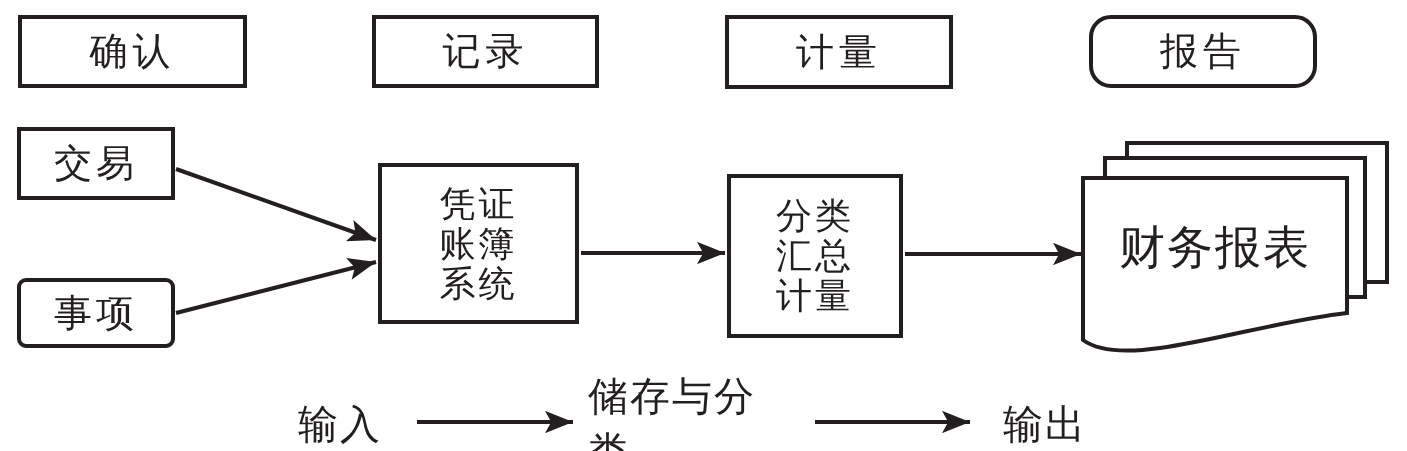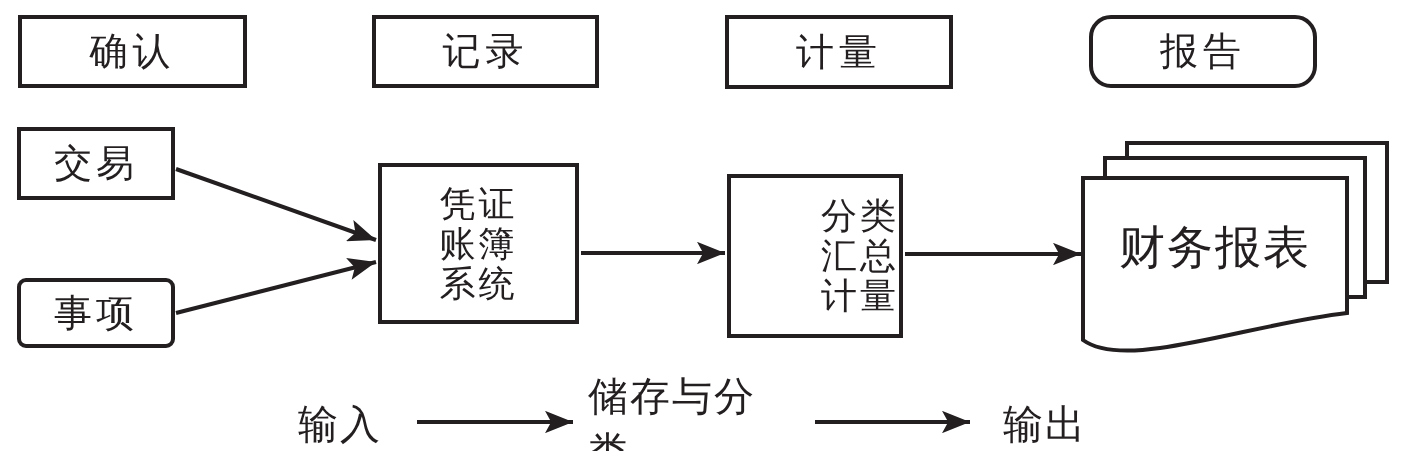--- a/index.html
+++ b/index.html
@@ -24,21 +24,21 @@
   .hdr{font-size:38px;letter-spacing:5px;}
   .inp{font-size:38px;letter-spacing:4px;}
   .proc{font-size:36px;letter-spacing:3px;line-height:40px;flex-direction:column;}
   .hdr-confirm{left:18px;top:15px;width:229px;height:73px;}
   .hdr-record {left:372px;top:15px;width:227px;height:73px;}
   .hdr-measure{left:725px;top:15px;width:228px;height:74px;}
   .hdr-report {left:1089px;top:15px;width:228px;height:73px;border-radius:22px;}
   .box-transaction{left:17px;top:127px;width:158px;height:73px;}
   .box-event     {left:17px;top:278px;width:158px;height:70px;border-radius:9px;}
   .box-voucher {left:378px;top:163px;width:201px;height:161px;}
-  .box-classify{left:727px;top:174px;width:176px;height:164px;align-items:flex-end;}
+  .box-classify{left:727px;top:174px;width:176px;height:164px;}
   .report-label{
     position:absolute;left:1083px;top:178px;width:264px;height:140px;
     display:flex;align-items:center;justify-content:center;
     font-size:46px;letter-spacing:2px;
   }
   .caption{
     position:absolute;top:398px;height:52px;
     display:flex;align-items:center;justify-content:center;
     font-size:40px;letter-spacing:2px;
   }

